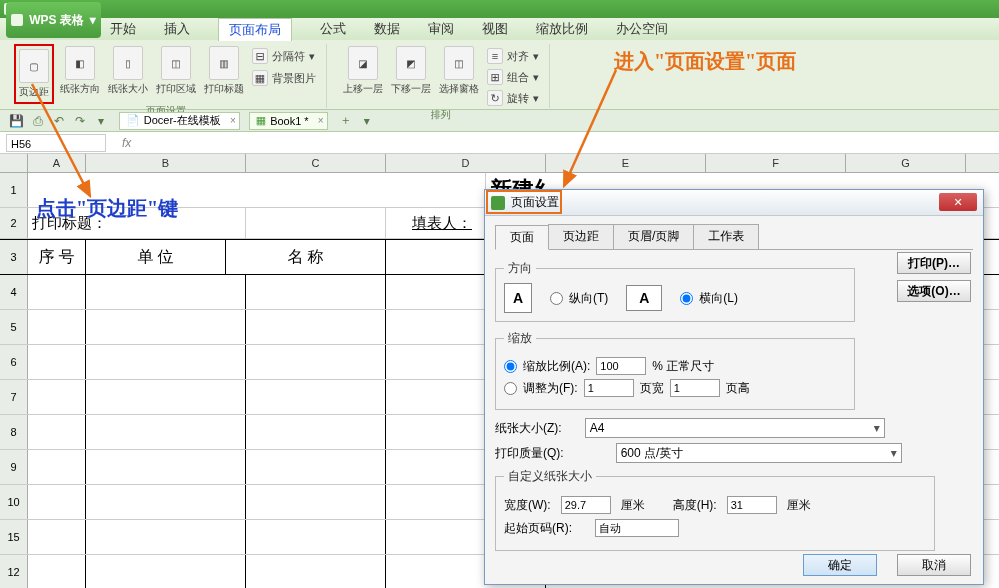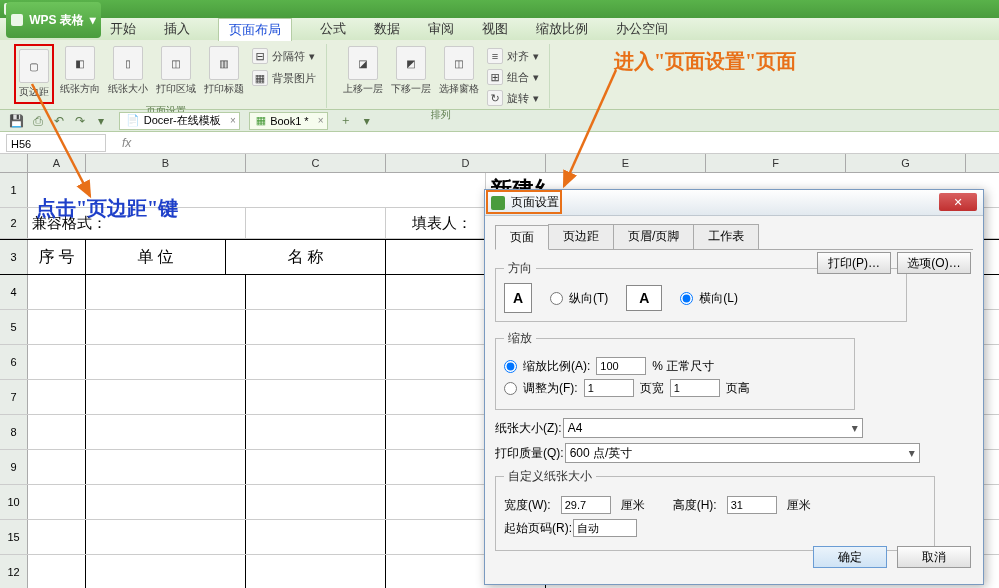--- a/index.html
+++ b/index.html
@@ -41,33 +41,33 @@
   .hdr-cell { font-family: KaiTi, "STKaiti", serif; font-size: 16px; justify-content:center; font-weight:500;}
   
   .dialog { position:absolute; top:189px; left:484px; width:500px; height:396px; background:#f4f4f4; border:1px solid #7a9ac0; box-shadow:2px 2px 10px rgba(0,0,0,.3);}
   .dlg-title { height:26px; background:linear-gradient(#fefefe,#e2e9ef); border-bottom:1px solid #c0c8d0; display:flex; align-items:center; padding-left:6px; font-size:12px; gap:6px; position:relative;}
   .dlg-title .tico{width:14px;height:14px;background:#4a9c3d;border-radius:2px;}
   .dlg-close { position:absolute; right:6px; top:3px; width:38px; height:18px; background:linear-gradient(#d96060,#c03030); color:#fff; text-align:center; font-size:11px; line-height:18px; border-radius:2px;}
   .dlg-body { padding:8px 10px; position:relative; height:calc(100% - 26px);}
   .dlg-tabs { display:flex; gap:0; border-bottom:1px solid #aaa; margin-bottom:10px;}
   .dlg-tab { padding:3px 14px; border:1px solid #aaa; border-bottom:none; background:#ececec; font-size:12px; margin-right:-1px; cursor:default;}
   .dlg-tab.active { background:#f4f4f4; border-bottom:1px solid #f4f4f4; position:relative; top:1px;}
-  .dlg-right-btns { position:absolute; top:36px; right:12px; display:flex; flex-direction:row; gap:6px;}
+  .dlg-right-btns { position:absolute; top:36px; right:12px; display:flex; flex-direction:column; gap:6px;font-weight:bold;}
   .btn { min-width:74px; height:22px; background:linear-gradient(#fefefe,#e0e0e0); border:1px solid #999; font-size:12px; display:flex;align-items:center;justify-content:center; padding:0 8px; cursor:default;}
   fieldset { border:1px solid #bbb; padding:6px 8px 8px; margin-bottom:8px; font-size:12px;}
   fieldset legend{ padding:0 4px; color:#333;}
   .orient { display:flex; gap:18px; align-items:center;}
   .orient .pg { width:28px; height:30px; border:1px solid #888; background:#fff; display:flex;align-items:center;justify-content:center; font-weight:bold; font-size:14px;}
   .orient .pg.land { width:36px; height:26px;}
   .radio-row { display:flex; align-items:center; gap:6px; font-size:12px; margin:4px 0;}
   .num-in { width:50px; height:18px; border:1px solid #999; background:#fff; padding-left:3px; font-size:11px; display:inline-flex; align-items:center;}
   .sel { height:20px; border:1px solid #999; background:#fff; font-size:12px; padding-left:4px; display:flex; align-items:center; position:relative; }
   .sel:after{content:"▾"; position:absolute; right:4px; color:#555;}
-  .lbl-row { display:flex; align-items:center; gap:1px; margin:5px 0; font-size:12px;}
-  .dlg-footer{ position:absolute; bottom:16px; right:12px; display:flex; gap:10px;}
+  .lbl-row { display:flex; align-items:center; gap:23px; margin:5px 0; font-size:12px;}
+  .dlg-footer{ position:absolute; bottom:8px; right:12px; display:flex; gap:20px;}
   
   .annot { position:absolute; font-family: "SimHei"; font-size:20px; font-weight:bold; pointer-events:none;}
   .annot.blue { color:#1e3fc9;}
   .annot.orange{ color:#e87018;}
   svg.arrow{position:absolute; pointer-events:none;}
   .dlg-highlight { position:absolute; border:2px solid #e87018; pointer-events:none;}
 </style>
 </head>
 <body>
 
@@ -187,23 +187,23 @@
     <div class="ch" style="width:140px">F</div>
     <div class="ch" style="width:120px">G</div>
   </div>
   <div class="row h34">
     <div class="rh">1</div>
     <div class="cell title-cell" style="width:458px;"></div>
     <div class="cell title-cell" style="width:480px;border-right:none;justify-content:flex-start;">新建纟</div>
   </div>
   <div class="row h30">
     <div class="rh">2</div>
-    <div class="cell label-cell" style="width:218px">兼容格式：</div>
+    <div class="cell label-cell" style="width:218px">打印标题：</div>
     <div class="cell" style="width:140px"></div>
-    <div class="cell label-cell" style="width:160px;justify-content:flex-start;padding-left:26px;">填表人：</div>
+    <div class="cell label-cell" style="width:160px;justify-content:flex-start;padding-left:26px;text-decoration:underline;">填表人：</div>
     <div class="cell" style="width:420px;border-right:none;"></div>
   </div>
   <div class="row h34" style="border-top:1.5px solid #000;border-bottom:1.5px solid #000;">
     <div class="rh">3</div>
     <div class="cell hdr-cell" style="width:58px;border-right:1.5px solid #000;">序 号</div>
     <div class="cell hdr-cell" style="width:140px;border-right:1.5px solid #000;">单 位</div>
     <div class="cell hdr-cell" style="width:160px;border-right:1.5px solid #000;">名  称</div>
     <div class="cell" style="width:160px;border-right:1.5px solid #000;"></div>
     <div class="cell" style="width:420px;border-right:none;"></div>
   </div>
@@ -293,21 +293,21 @@
       <div class="dlg-tab active">页面</div>
       <div class="dlg-tab">页边距</div>
       <div class="dlg-tab">页眉/页脚</div>
       <div class="dlg-tab">工作表</div>
     </div>
     <div class="dlg-right-btns">
       <div class="btn">打印(P)…</div>
       <div class="btn">选项(O)…</div>
     </div>
 
-    <fieldset style="width:412px;">
+    <fieldset style="width:360px;">
       <legend>方向</legend>
       <div class="orient">
         <div class="pg">A</div>
         <label class="radio-row">
             <input type="radio" name="or" style=""> 
             <span>纵向(T)</span>
           </label>
         <div class="pg land">A</div>
         <label class="radio-row">
             <input type="radio" name="or" checked="" style=""> 
@@ -335,38 +335,38 @@
     </fieldset>
 
     <div class="lbl-row">
       <span>纸张大小(Z):</span>
       <div class="sel" style="width:300px;">
           <span>A4</span>
         </div>
     </div>
     <div class="lbl-row">
       <span>打印质量(Q):</span>
-      <div class="sel" style="width:355px;">
+      <div class="sel" style="width:286px;margin-left:29px;">
           <span>600 点/英寸</span>
         </div>
     </div>
 
     <fieldset style="width:440px;">
       <legend>自定义纸张大小</legend>
       <div class="lbl-row" style="gap:10px;">
         <span>宽度(W):</span>
         <span class="num-in">29.7</span>
         <span>厘米</span>
         <span style="margin-left:18px;">高度(H):</span>
         <span class="num-in">31</span>
         <span>厘米</span>
       </div>
       <div class="lbl-row">
         <span>起始页码(R):</span>
-        <span class="num-in" style="width:64px;">自动</span>
+        <span class="num-in" style="width:84px;">自动</span>
       </div>
     </fieldset>
 
     <div class="dlg-footer">
       <div class="btn" style="background:linear-gradient(#eaf3fb,#cfe3f5);border-color:#6a9cd4;">确定</div>
       <div class="btn">取消</div>
     </div>
   </div>
 </div>
 

